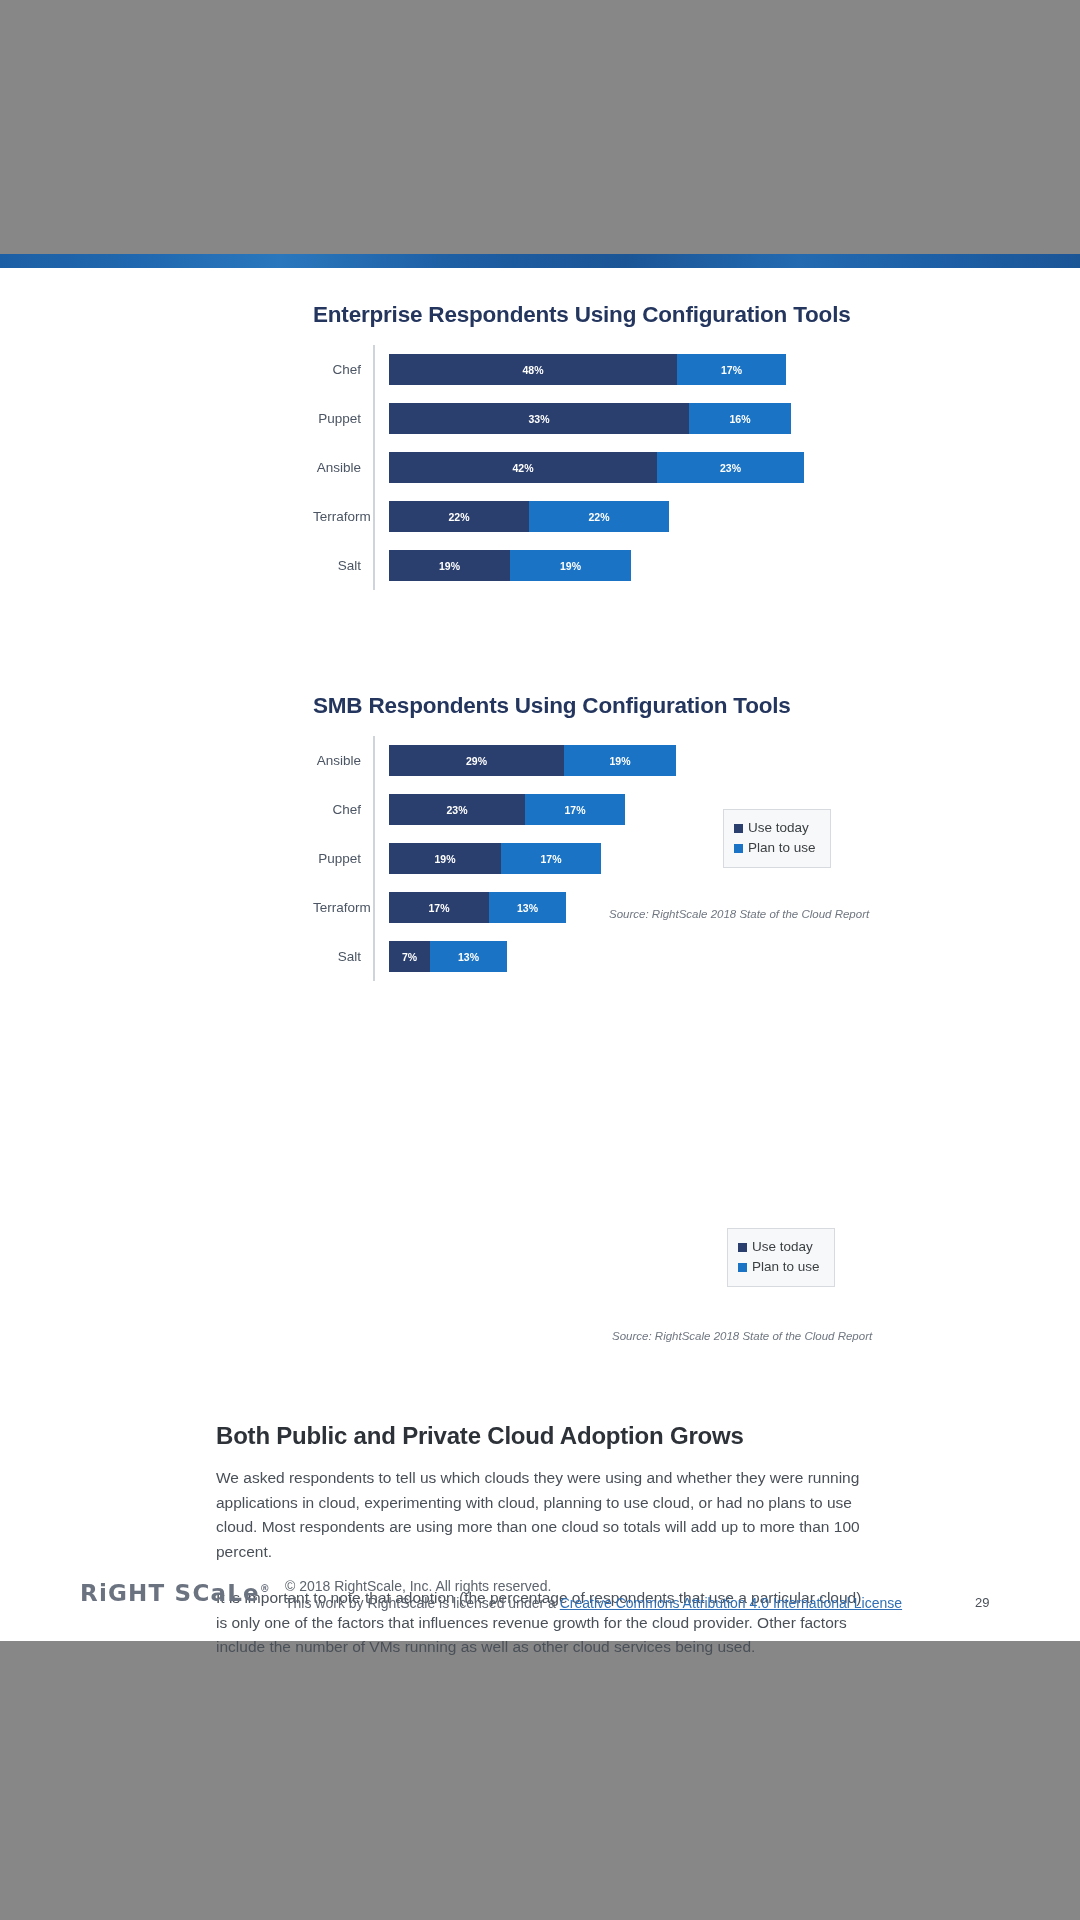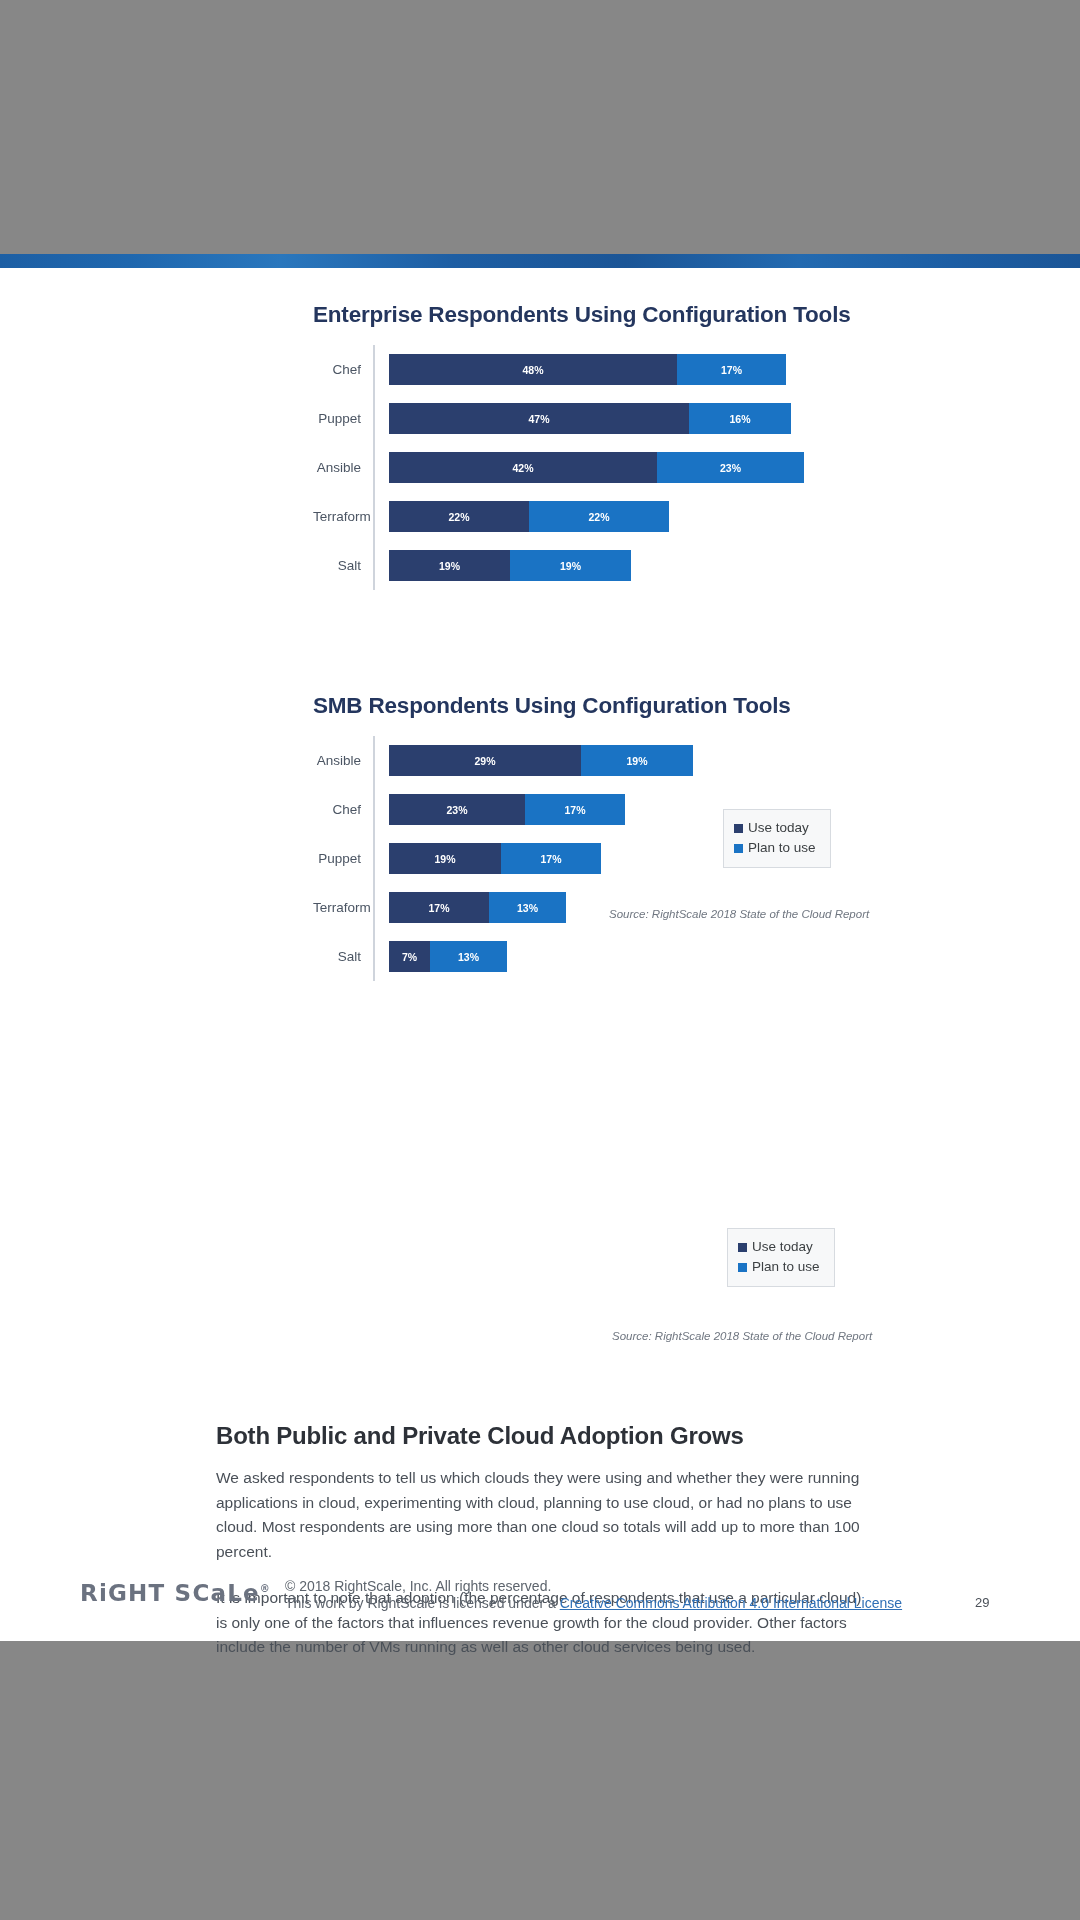--- a/index.html
+++ b/index.html
@@ -226,21 +226,21 @@
         <div class="cat-label">Chef</div>
         <div class="bar-track">
           <div class="seg seg-today" style="width:288px">48%</div>
           <div class="seg seg-plan" style="width:109px">17%</div>
         </div>
       </div>
 
       <div class="bar-row">
         <div class="cat-label">Puppet</div>
         <div class="bar-track">
-          <div class="seg seg-today" style="width:300px">47%</div>
+          <div class="seg seg-today" style="width:300px">33%</div>
           <div class="seg seg-plan" style="width:102px">16%</div>
         </div>
       </div>
 
       <div class="bar-row">
         <div class="cat-label">Ansible</div>
         <div class="bar-track">
           <div class="seg seg-today" style="width:268px">42%</div>
           <div class="seg seg-plan" style="width:147px">23%</div>
         </div>
@@ -278,21 +278,21 @@
   <div class="source-line" id="source-1">Source: RightScale 2018 State of the Cloud Report</div>
 
   <div class="chart-block" id="chart-2">
     <div class="chart-title">SMB Respondents Using Configuration Tools</div>
     <div class="plot">
       <div class="axis-line"></div>
 
       <div class="bar-row">
         <div class="cat-label">Ansible</div>
         <div class="bar-track">
-          <div class="seg seg-today" style="width:192px">29%</div>
+          <div class="seg seg-today" style="width:175px">29%</div>
           <div class="seg seg-plan" style="width:112px">19%</div>
         </div>
       </div>
 
       <div class="bar-row">
         <div class="cat-label">Chef</div>
         <div class="bar-track">
           <div class="seg seg-today" style="width:136px">23%</div>
           <div class="seg seg-plan" style="width:100px">17%</div>
         </div>

